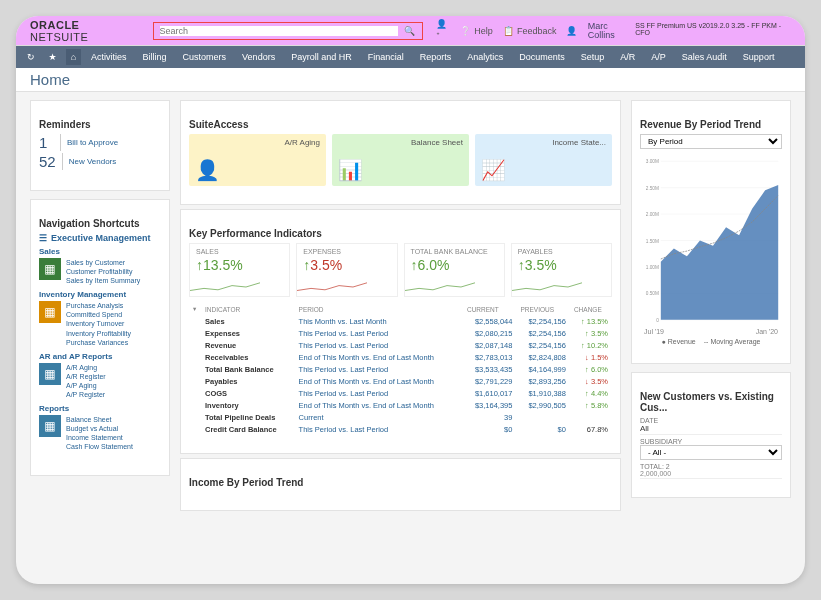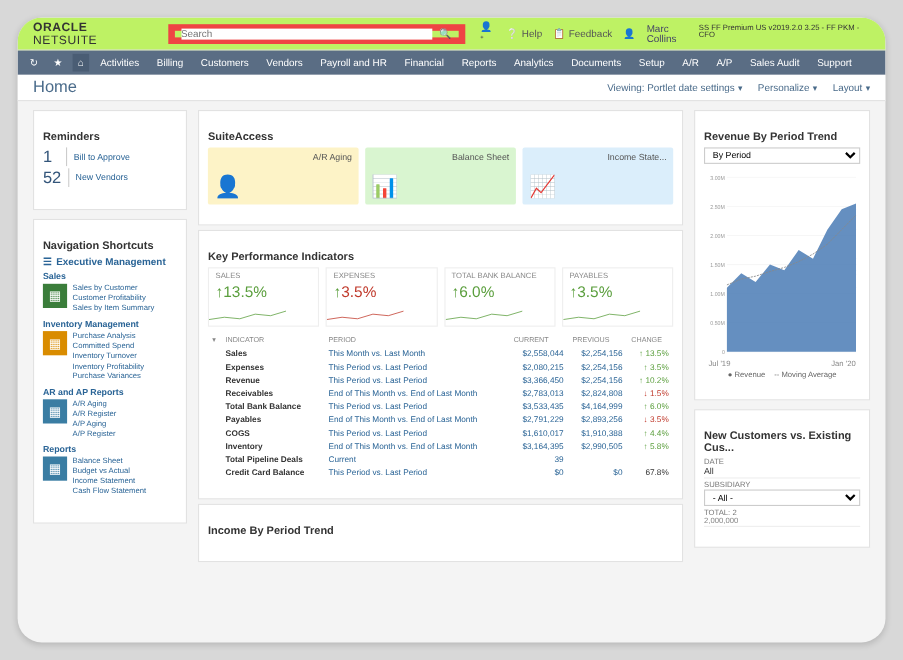--- a/index.html
+++ b/index.html
@@ -1,21 +1,21 @@
 <!DOCTYPE html>
 <html><head>
 <meta charset="utf-8">
 <style>
 *{box-sizing:border-box;margin:0;padding:0;font-family:Arial,Helvetica,sans-serif}
 body{background:#d8d8d8;padding:16px;font-size:9px;color:#333}
 .window{width:789px;height:568px;background:#f4f4f4;border-radius:22px;overflow:hidden;box-shadow:0 2px 6px rgba(0,0,0,.15);display:flex;flex-direction:column;position:relative}
-.topbar{height:30px;background:#bef264;display:flex;align-items:center;padding:0 14px;gap:14px;border-bottom:1px solid #ddd}
+.topbar{height:30px;background:#f0abfc;display:flex;align-items:center;padding:0 14px;gap:14px;border-bottom:1px solid #ddd}
 .logo{font-weight:bold;font-size:11px;letter-spacing:.5px}
 .logo .thin{font-weight:300}
-.search{flex:0 0 270px;height:18px;border:6px solid #ef4444;display:flex;align-items:center;padding:0 6px;gap:6px}
+.search{flex:0 0 270px;height:18px;border:1px solid #ef4444;display:flex;align-items:center;padding:0 6px;gap:6px}
 .search input{border:none;outline:none;font-size:9px;flex:1}
 .topr{margin-left:auto;display:flex;align-items:center;gap:10px}
 .icnbtn{display:flex;align-items:center;gap:3px;color:#555}
 .user{display:flex;flex-direction:row;align-items:flex-start;font-size:7px;line-height:1}
 .user .nm{font-size:9px;color:#446}
 .navbar{height:22px;background:#5a6d84;display:flex;align-items:center;padding:0 6px;gap:4px;color:#fff;font-size:9px}
 .navbtn{padding:3px 6px;cursor:pointer}
 .navbtn.ic{padding:3px 5px}
 .titlebar{height:24px;background:#fff;display:flex;align-items:center;padding:0 14px;border-bottom:1px solid #e0e0e0}
 .titlebar h1{font-size:15px;color:#4a6b8a;font-weight:500}
@@ -107,25 +107,20 @@
       <span class="navbtn">Documents</span>
       <span class="navbtn">Setup</span>
       <span class="navbtn">A/R</span>
       <span class="navbtn">A/P</span>
       <span class="navbtn">Sales Audit</span>
       <span class="navbtn">Support</span>
   </div>
 
   <div class="titlebar">
     <h1>Home</h1>
-    <div class="tbright">
-      <span class="arrow-dn">Viewing: Portlet date settings</span>
-      <span class="arrow-dn">Personalize</span>
-      <span class="arrow-dn">Layout</span>
-    </div>
   </div>
 
   <div class="main">
 
     <div class="col-l">
       <div class="card">
         <h3>Reminders</h3>
         <div id="reminders">
             <div class="remrow">
               <span class="remnum">1</span>
@@ -271,21 +266,21 @@
                 <td><b>Expenses</b></td>
                 <td class="bl">This Period vs. Last Period</td>
                 <td class="bl num">$2,080,215</td>
                 <td class="bl num">$2,254,156</td>
                 <td class="num"><span class="chg up">3.5%</span></td>
               </tr>
               <tr>
                 <td></td>
                 <td><b>Revenue</b></td>
                 <td class="bl">This Period vs. Last Period</td>
-                <td class="bl num">$3,366,450</td>
+                <td class="bl num">$2,087,148</td>
                 <td class="bl num">$2,254,156</td>
                 <td class="num"><span class="chg up">10.2%</span></td>
               </tr>
               <tr>
                 <td></td>
                 <td><b>Receivables</b></td>
                 <td class="bl">End of This Month vs. End of Last Month</td>
                 <td class="bl num">$2,783,013</td>
                 <td class="bl num">$2,824,808</td>
                 <td class="num"><span class="chg dn">1.5%</span></td>

